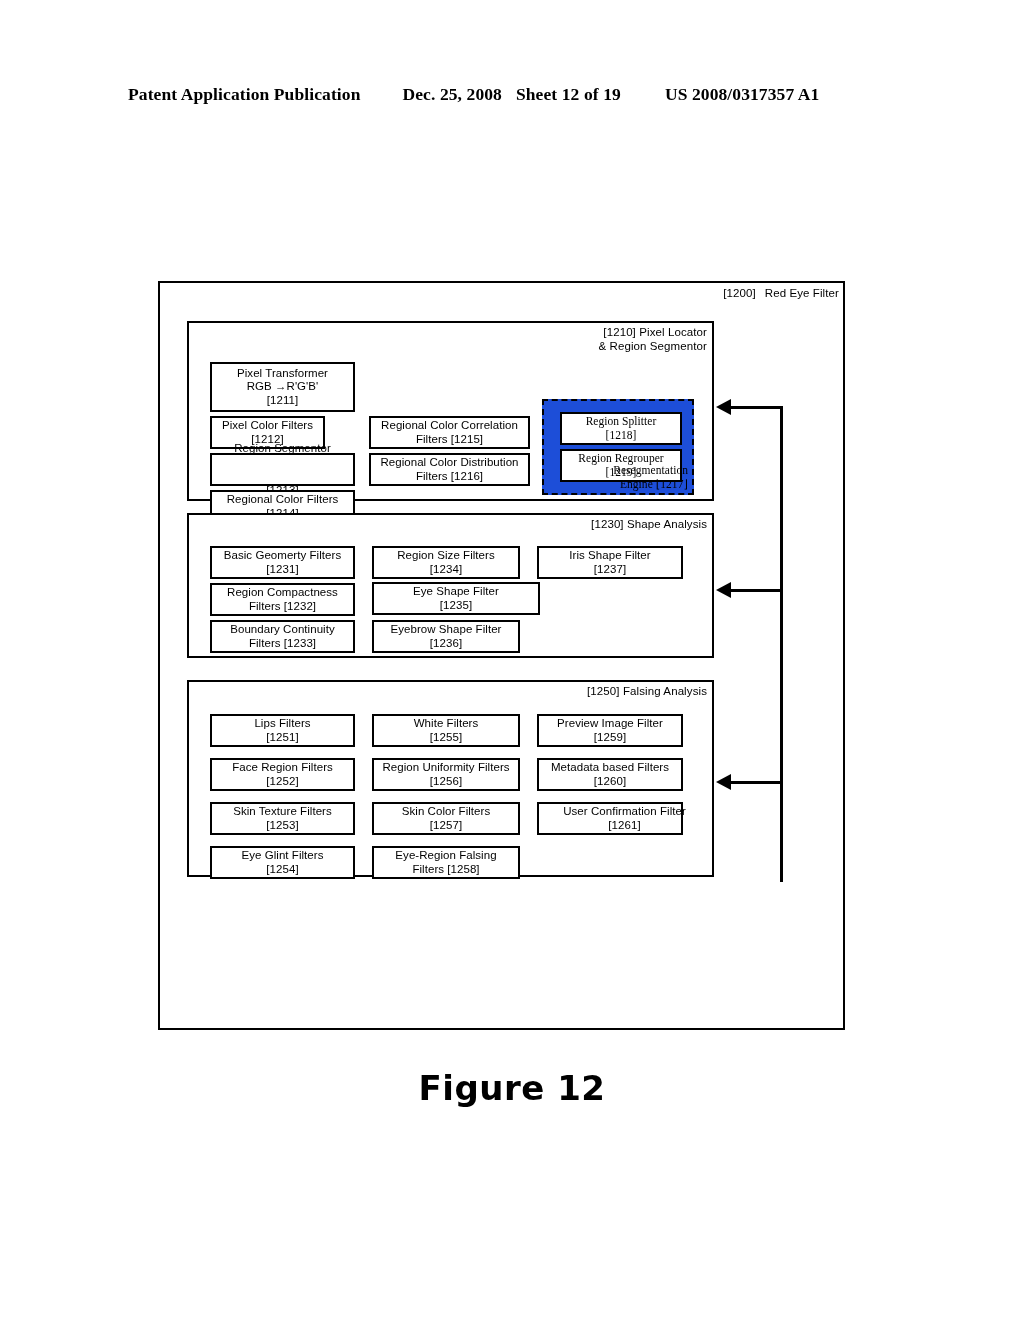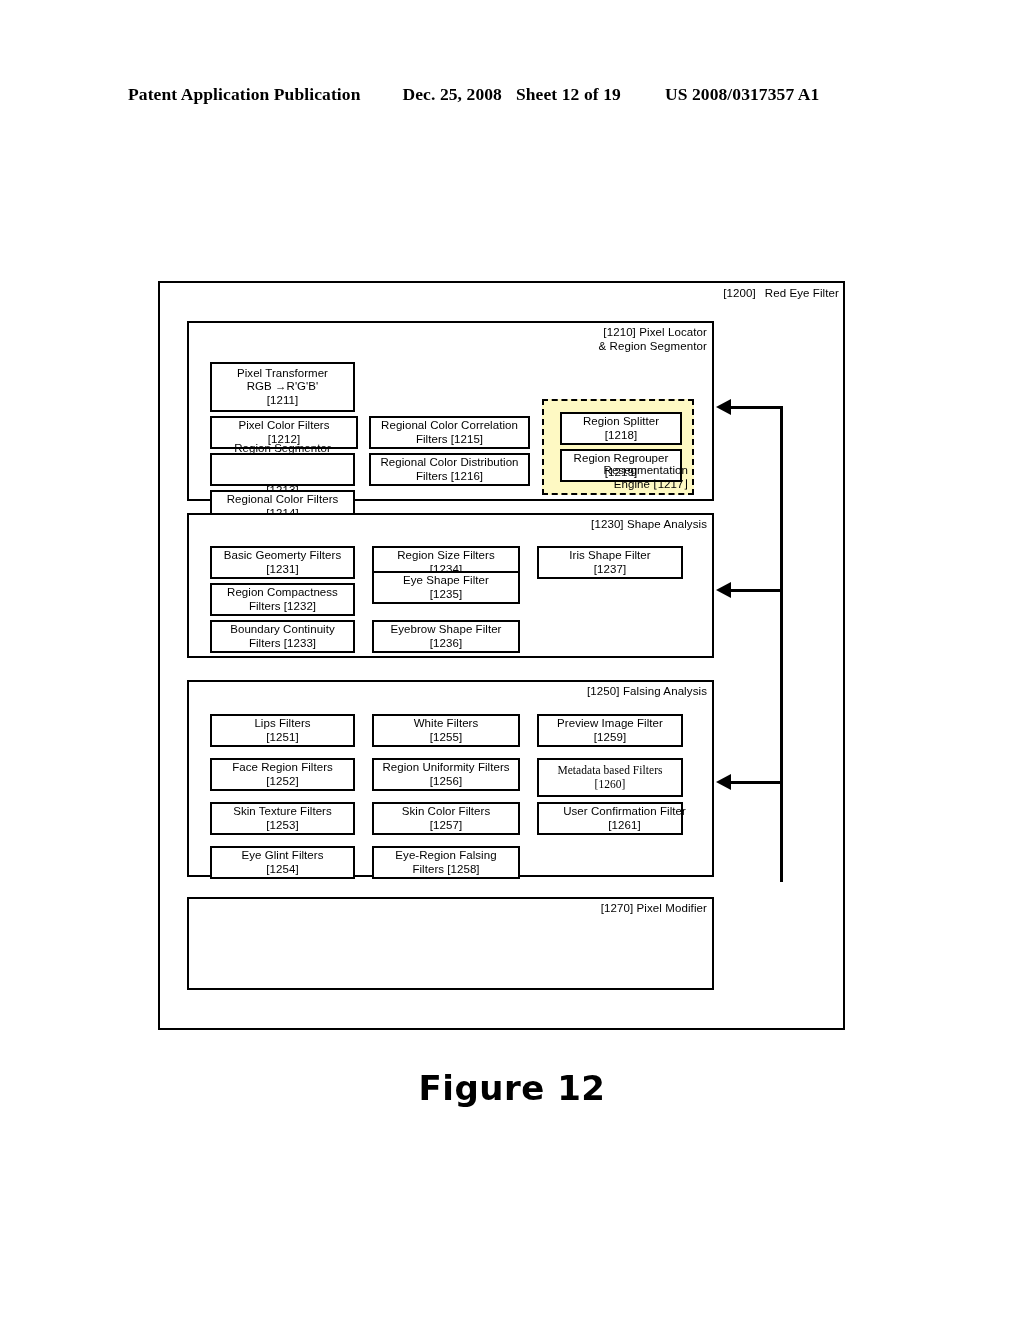--- a/index.html
+++ b/index.html
@@ -95,21 +95,22 @@
     letter-spacing: 0.05px;
     padding: 1px 2px;
   }
   .fbox span { display: block; white-space: nowrap; }
 
   
   .dashed-box {
     position: absolute;
     border: 2.5px dashed #000;
     box-sizing: border-box;
-    background: #fef9c3;
+    background: #1d4ed8;
+    font-family: Liberation Serif, serif;
   }
   .dashed-label {
     position: absolute;
     right: 4px;
     bottom: 2px;
     font-size: 11.5px;
     line-height: 13.5px;
     text-align: right;
     white-space: pre-line;
     letter-spacing: 0.05px;
@@ -198,21 +199,21 @@
   <div class="section-box" style="left:27px; top:38px; width:527px; height:180px;">
     <div class="section-title">[1210]   Pixel Locator
 &amp; Region Segmentor</div>
 
     <div class="fbox" style="left:21px; top:39px; width:145px; height:50px;">
       <span>Pixel Transformer</span>
       <span>RGB →R'G'B'</span>
       <span>[1211]</span>
     </div>
 
-    <div class="fbox" style="left:21px; top:93px; width:148px; height:33px;">
+    <div class="fbox" style="left:21px; top:93px; width:115px; height:33px;">
       <span>Pixel Color Filters</span>
       <span>[1212]</span>
     </div>
 
     <div class="fbox" style="left:21px; top:130px; width:145px; height:33px;gap:28px;">
       <span>Region Segmentor</span>
       <span>[1213]</span>
     </div>
 
     <div class="fbox" style="left:21px; top:167px; width:145px; height:33px;">
@@ -257,21 +258,21 @@
     </div>
     <div class="fbox" style="left:21px; top:105px; width:145px; height:33px;">
       <span>Boundary Continuity</span>
       <span>Filters   [1233]</span>
     </div>
 
     <div class="fbox" style="left:183px; top:31px; width:148px; height:33px;">
       <span>Region Size Filters</span>
       <span>[1234]</span>
     </div>
-    <div class="fbox" style="left:183px; top:56px; width:148px; height:33px;">
+    <div class="fbox" style="left:183px; top:67px; width:168px; height:33px;">
       <span>Eye Shape Filter</span>
       <span>[1235]</span>
     </div>
     <div class="fbox" style="left:183px; top:105px; width:148px; height:33px;">
       <span>Eyebrow Shape Filter</span>
       <span>[1236]</span>
     </div>
 
     <div class="fbox" style="left:348px; top:31px; width:146px; height:33px;">
       <span>Iris Shape Filter</span>
@@ -313,33 +314,30 @@
     </div>
     <div class="fbox" style="left:183px; top:164px; width:148px; height:33px;">
       <span>Eye-Region Falsing</span>
       <span>Filters   [1258]</span>
     </div>
 
     <div class="fbox" style="left:348px; top:32px; width:146px; height:33px;">
       <span>Preview Image Filter</span>
       <span>[1259]</span>
     </div>
-    <div class="fbox" style="left:348px; top:76px; width:146px; height:39px;font-family:Liberation Serif, serif;">
+    <div class="fbox" style="left:348px; top:76px; width:146px; height:33px;">
       <span>Metadata based Filters</span>
       <span>[1260]</span>
     </div>
     <div class="fbox" style="left:348px; top:120px; width:146px; height:33px;padding-left:31px;">
       <span>User Confirmation Filter</span>
       <span>[1261]</span>
     </div>
   </div>
 
-  <div class="section-box" style="left:27px; top:614px; width:527px; height:93px;">
-    <div class="section-title">[1270]  Pixel Modifier</div>
-  </div>
 
   <div class="conn-v" style="left:620px; top:123px; width:2.5px; height:476px;"></div>
 
   <div class="conn-h" style="left:570px; top:123px; width:52px; height:2.5px;"></div>
   <div class="arrow-left" style="left:556px; top:116px;"></div>
 
   <div class="conn-h" style="left:570px; top:306px; width:52px; height:2.5px;"></div>
   <div class="arrow-left" style="left:556px; top:299px;"></div>
 
   <div class="conn-h" style="left:570px; top:498px; width:52px; height:2.5px;"></div>

